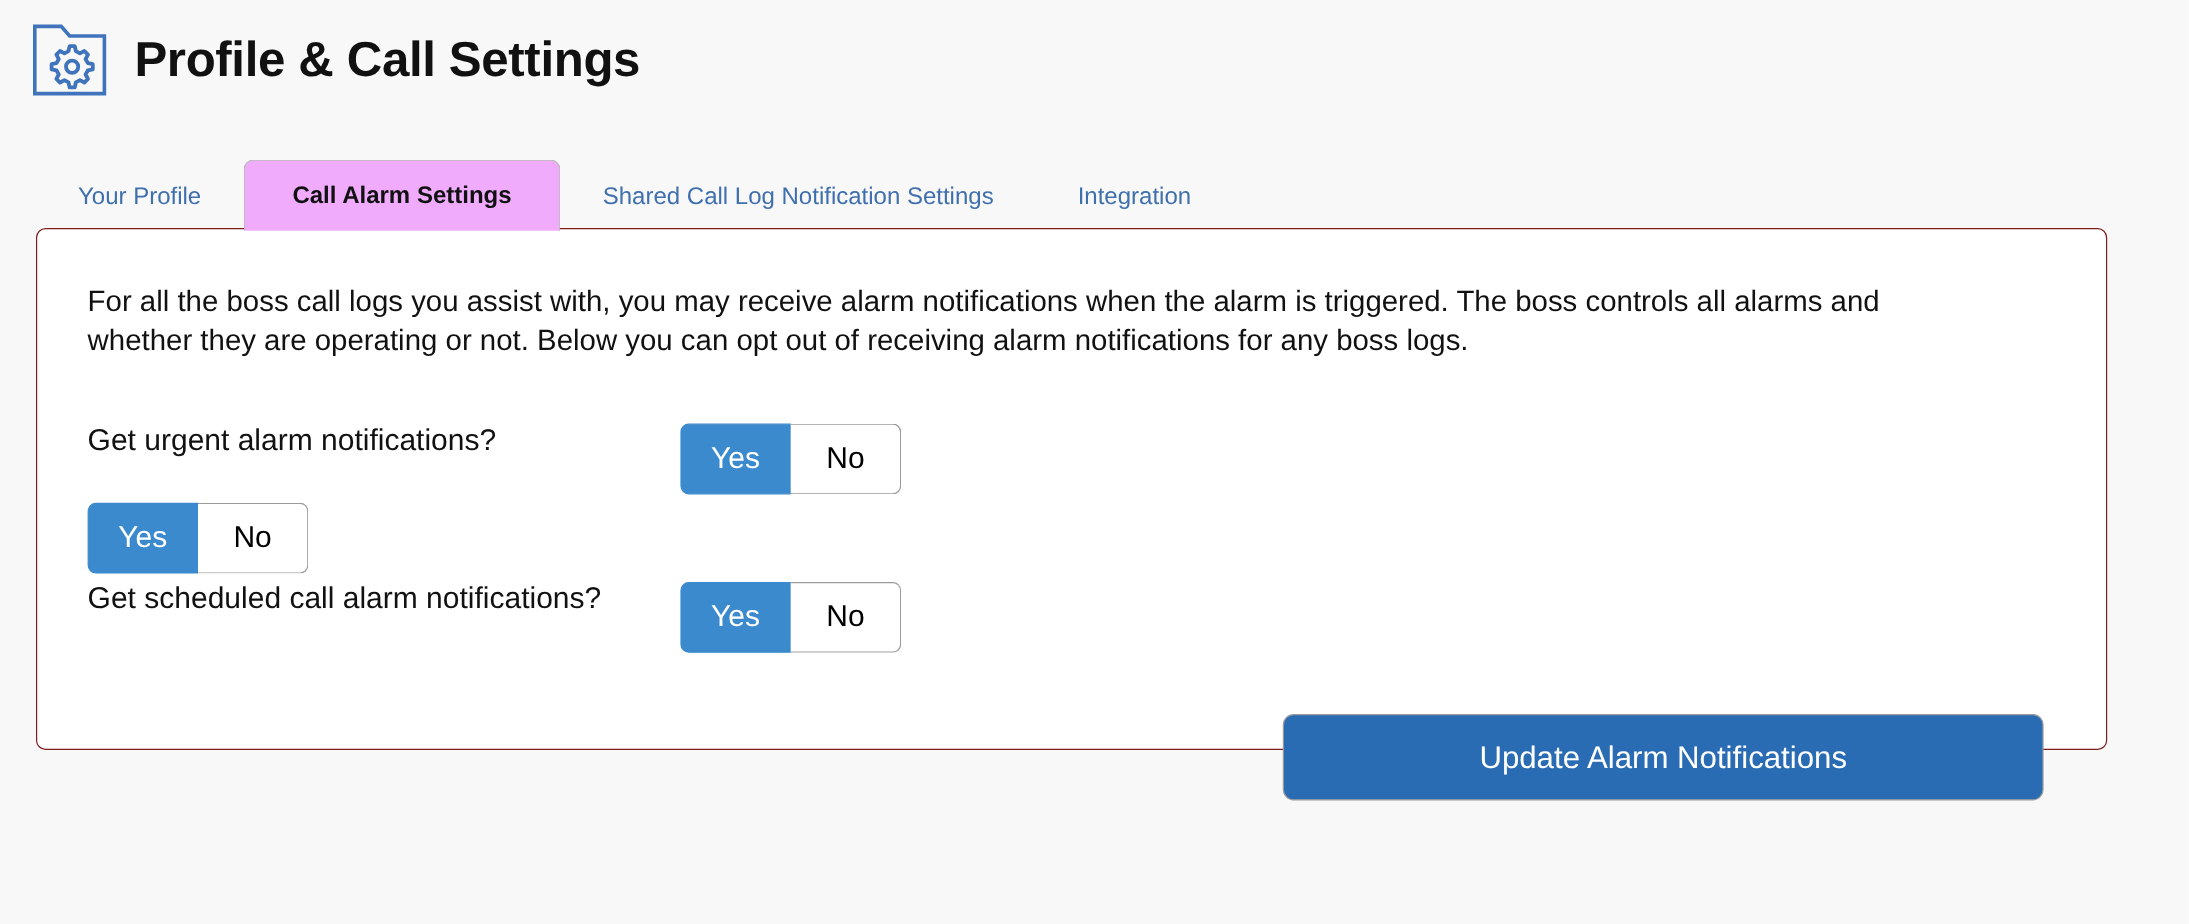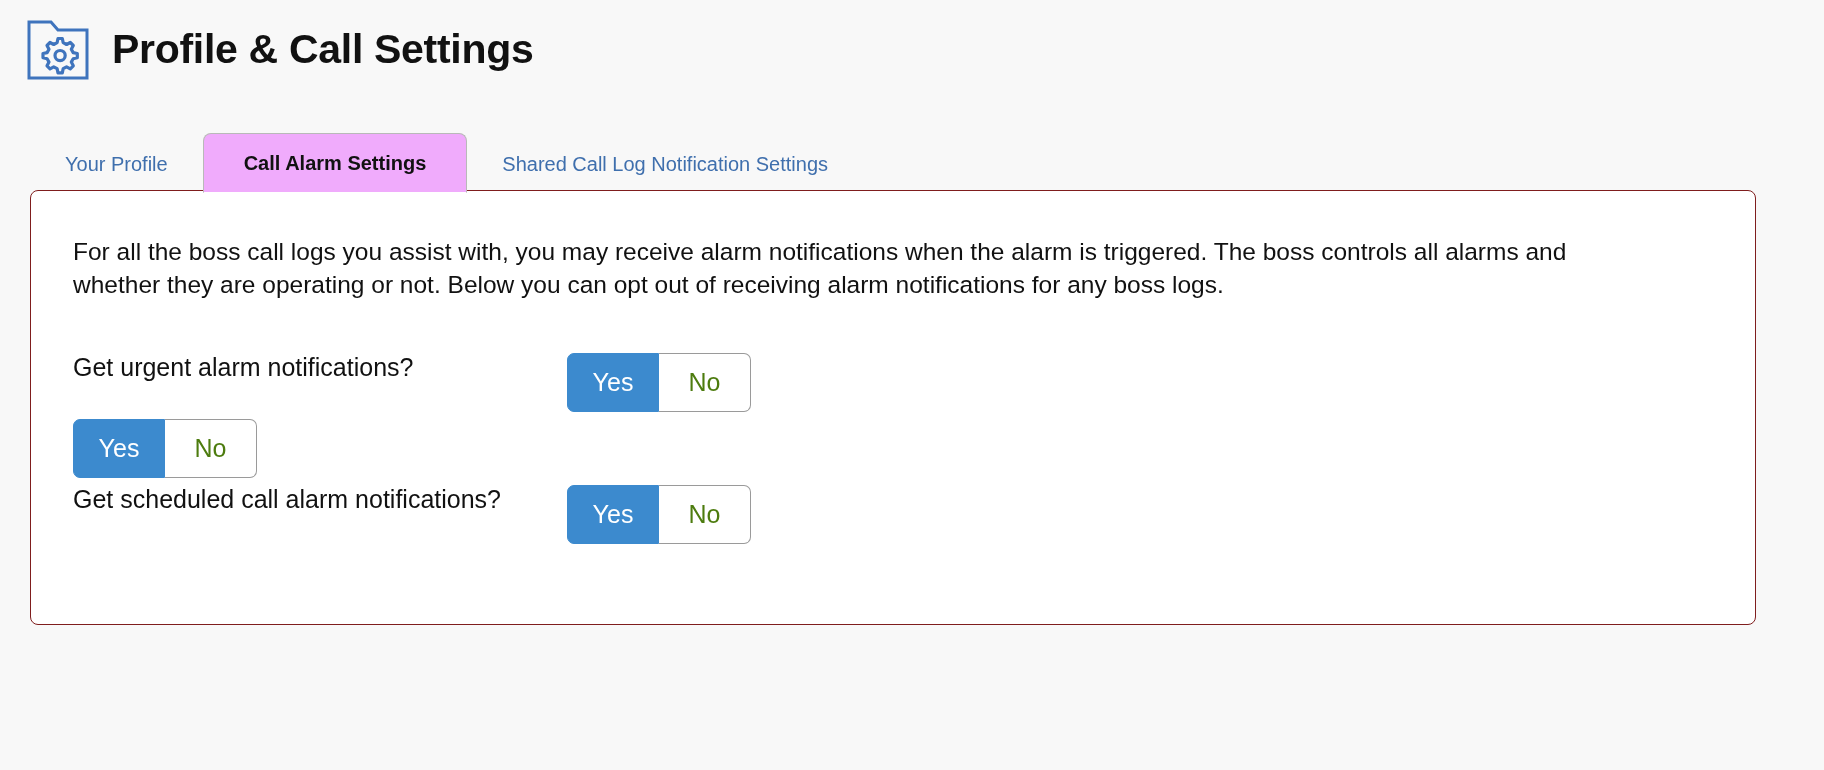--- a/index.html
+++ b/index.html
@@ -130,21 +130,21 @@
   .toggle-btn {
     width: 92px;
     height: 59px;
     box-sizing: border-box;
     font-size: 25px;
     display: flex;
     align-items: center;
     justify-content: center;
     background: #ffffff;
     border: 1px solid #9a9a9a;
-    color: #4d7c0f;
+    color: #000000;
     cursor: pointer;
     user-select: none;
   }
   .toggle-btn.first {
     border-radius: 7px 0 0 7px;
   }
   .toggle-btn.last {
     border-radius: 0 7px 7px 0;
     border-left: none;
   }
@@ -189,20 +189,21 @@
         <circle cx="34.1" cy="39.6" r="5.1" fill="none" stroke="#3f74bd" stroke-width="3.2"></circle>
       </svg>
     </span>
     <div class="page-title">Profile &amp; Call Settings</div>
   </div>
 
   <div class="tabbar">
     <div class="tab">Your Profile</div>
     <div class="tab active">Call Alarm Settings</div>
     <div class="tab">Shared Call Log Notification Settings</div>
+    <div class="tab">Integration</div>
   </div>
 
   <div class="card">
 
     <div class="intro">For all the boss call logs you assist with, you may receive alarm notifications when the alarm is triggered. The boss controls all alarms and whether they are operating or not. Below you can opt out of receiving alarm notifications for any boss logs.</div>
 
     <div class="rows">
 
       <div class="row">
         <div class="row-label">Get urgent alarm notifications?</div>
@@ -222,16 +223,17 @@
       <div class="row">
         <div class="row-label">Get scheduled call alarm notifications?</div>
         <div class="toggle-group">
           <div class="toggle-btn first on">Yes</div>
           <div class="toggle-btn last">No</div>
         </div>
       </div>
 
     </div>
 
+    <div class="update-btn">Update Alarm Notifications</div>
 
   </div>
 
 </div>
 
 </body></html>

